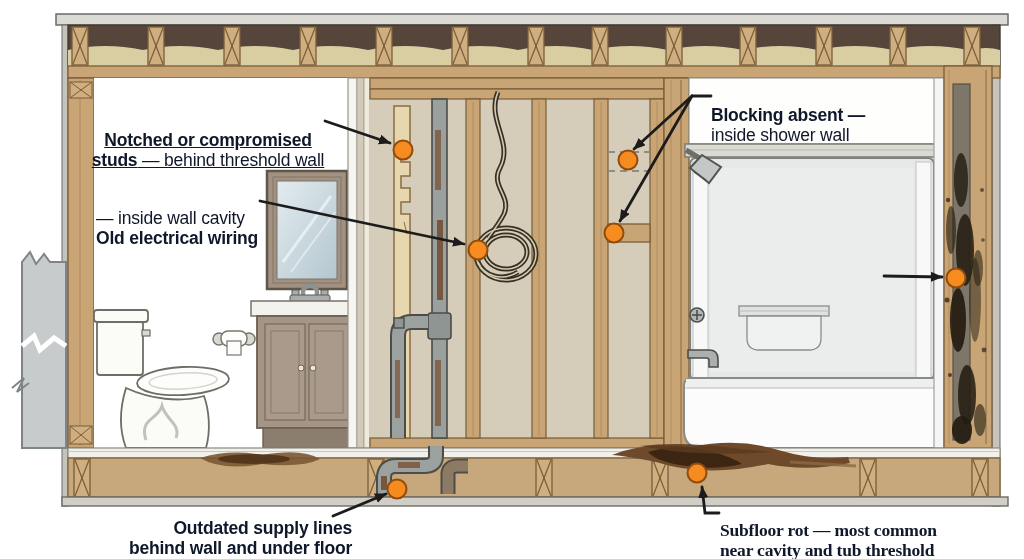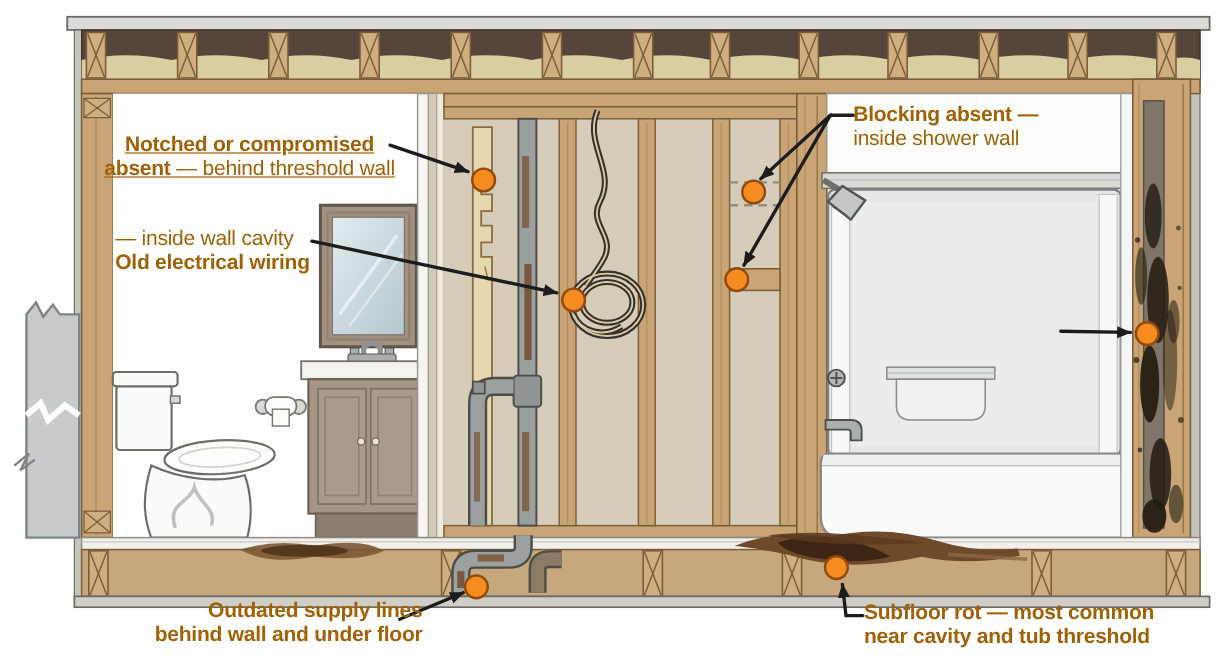--- a/index.html
+++ b/index.html
@@ -1,20 +1,20 @@
 <!DOCTYPE html>
 <html><head>
 <meta charset="utf-8">
 <style>
   html,body{margin:0;padding:0;background:#ffffff;}
   #stage{position:relative;width:1024px;height:559px;background:#ffffff;overflow:hidden;
          font-family:"Liberation Sans",sans-serif;}
   #art{position:absolute;left:0;top:0;}
   .callout{position:absolute;font:700 17.5px/20px "Liberation Sans",sans-serif;
-           color:#a16207;letter-spacing:-0.2px;white-space:nowrap;z-index:5;}
+           color:#0f172a;letter-spacing:-0.2px;white-space:nowrap;z-index:5;margin-top:20px;}
   .callout .rg{font-weight:400;text-align:center;}
   .c-center{text-align:center;}
 </style>
 </head>
 <body>
 
 <div id="stage">
 
 <svg id="art" width="1024" height="559" viewBox="0 0 1024 559">
   <defs>
@@ -300,37 +300,37 @@
     <circle cx="628" cy="160" r="9.5"></circle>
     <circle cx="614" cy="233" r="9.5"></circle>
     <circle cx="956" cy="278" r="9.5"></circle>
     <circle cx="397" cy="489" r="9.5"></circle>
     <circle cx="697" cy="473" r="9.5"></circle>
   </g>
 </svg>
 
 <div class="callout c-center" style="left:86px;top:110px;width:244px;text-decoration:underline;">
   <div><b>Notched or compromised</b><span class="rg"></span></div>
-  <div><b>absent</b><span class="rg"> — behind threshold wall</span></div>
+  <div><b>studs</b><span class="rg"> — behind threshold wall</span></div>
 </div>
 
 <div class="callout" style="left:96px;top:188px;">
   <div><b></b><span class="rg">— inside wall cavity</span></div>
   <div><b>Old electrical wiring</b><span class="rg"></span></div>
 </div>
 
 <div class="callout" style="left:711px;top:85px;">
   <div><b>Blocking absent —</b><span class="rg"></span></div>
   <div><b></b><span class="rg">inside shower wall</span></div>
 </div>
 
 
 <div class="callout c-center" style="left:116px;top:498px;width:236px;text-align:right;">
   <div><b>Outdated supply lines</b><span class="rg"></span></div>
   <div><b>behind wall and under floor</b><span class="rg"></span></div>
 </div>
 
-<div class="callout" style="left:720px;top:500px;">
+<div class="callout" style="left:720px;top:500px;font-family:Liberation Serif, serif;">
   <div><b>Subfloor rot — most common</b><span class="rg"></span></div>
   <div><b>near cavity and tub threshold</b><span class="rg"></span></div>
 </div>
 
 </div>
 
 </body></html>

